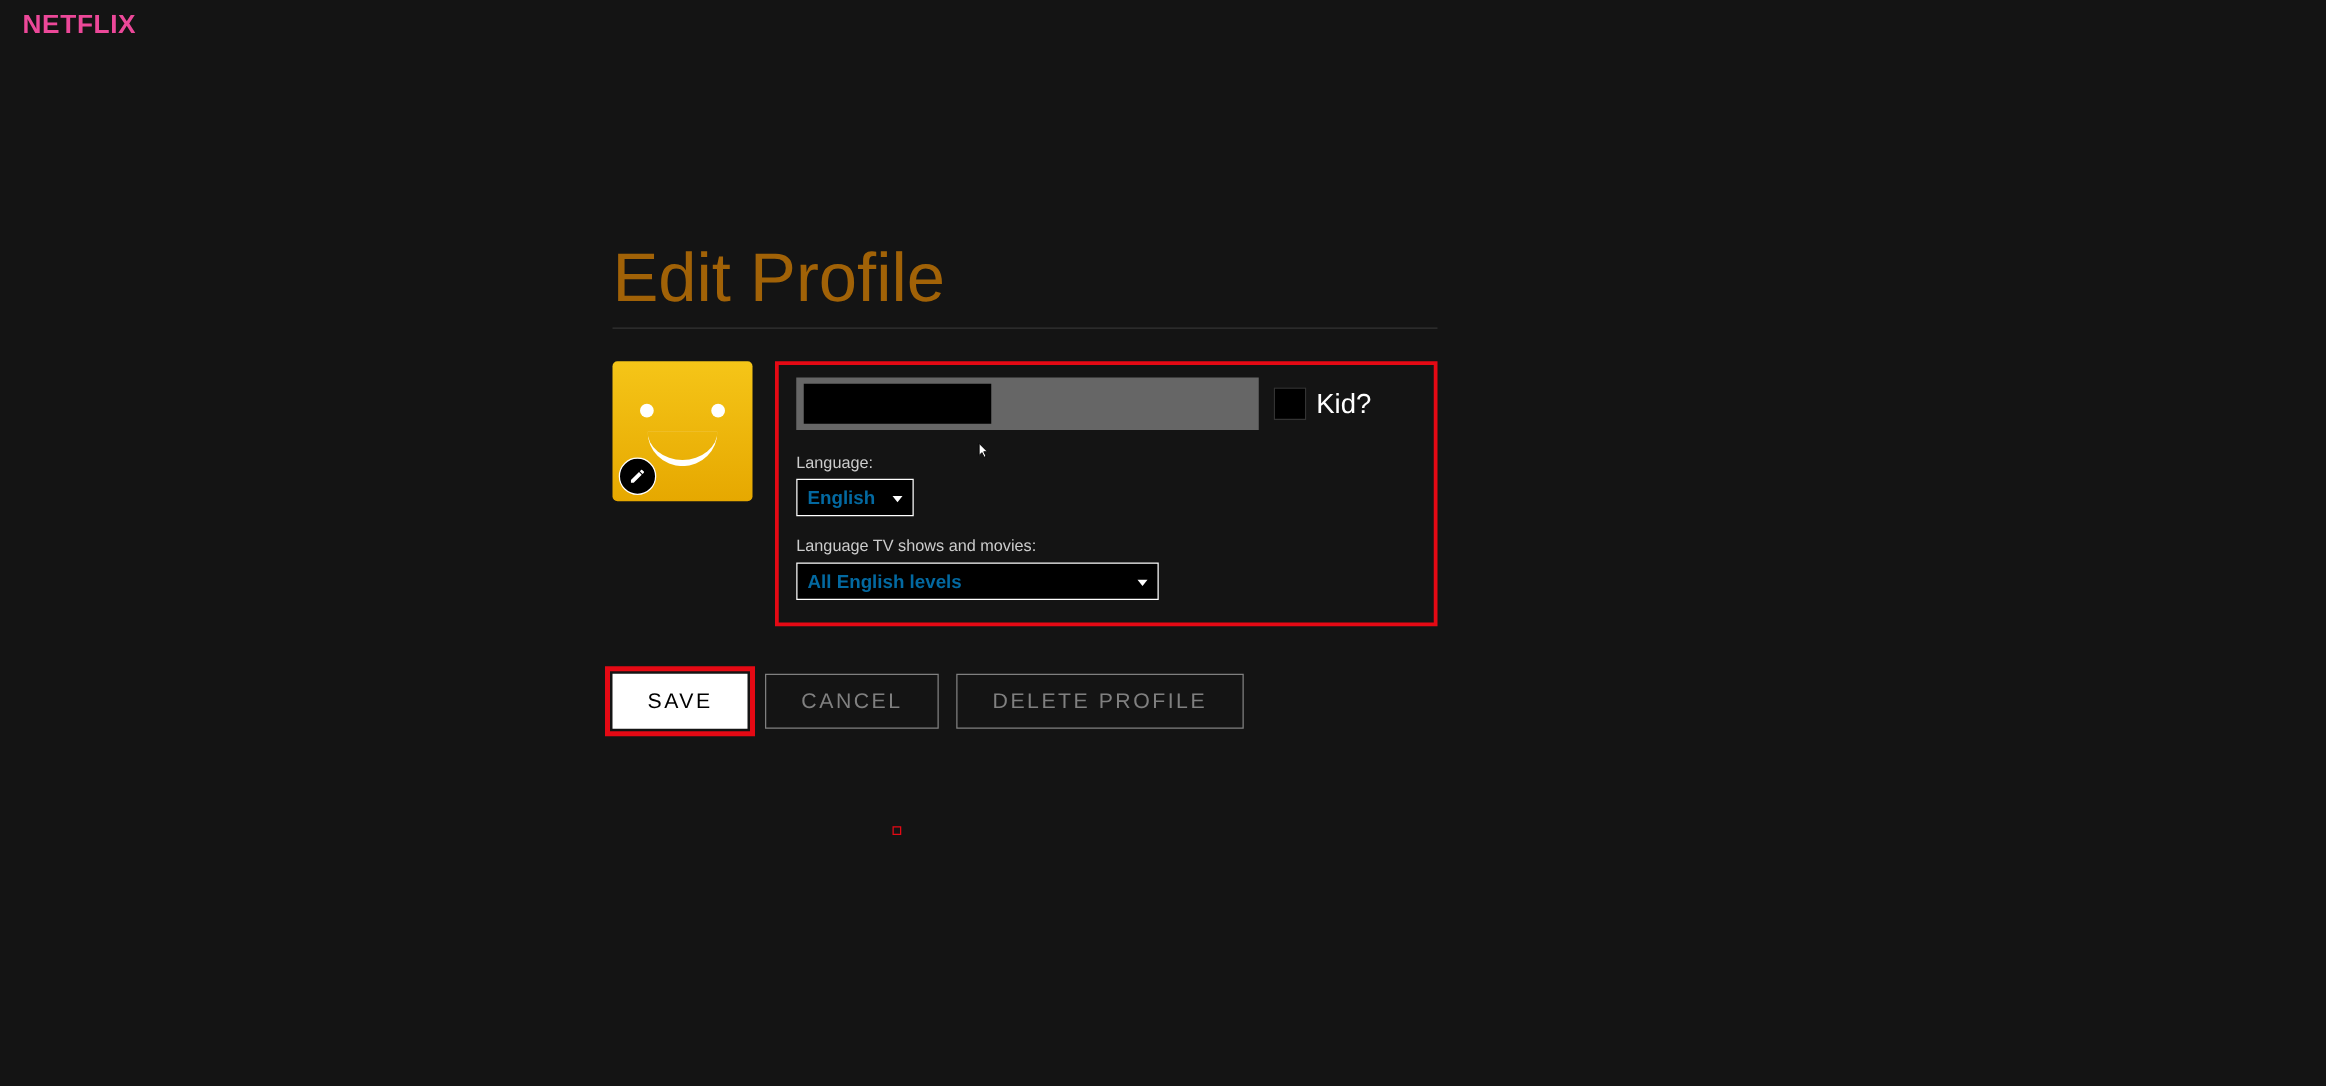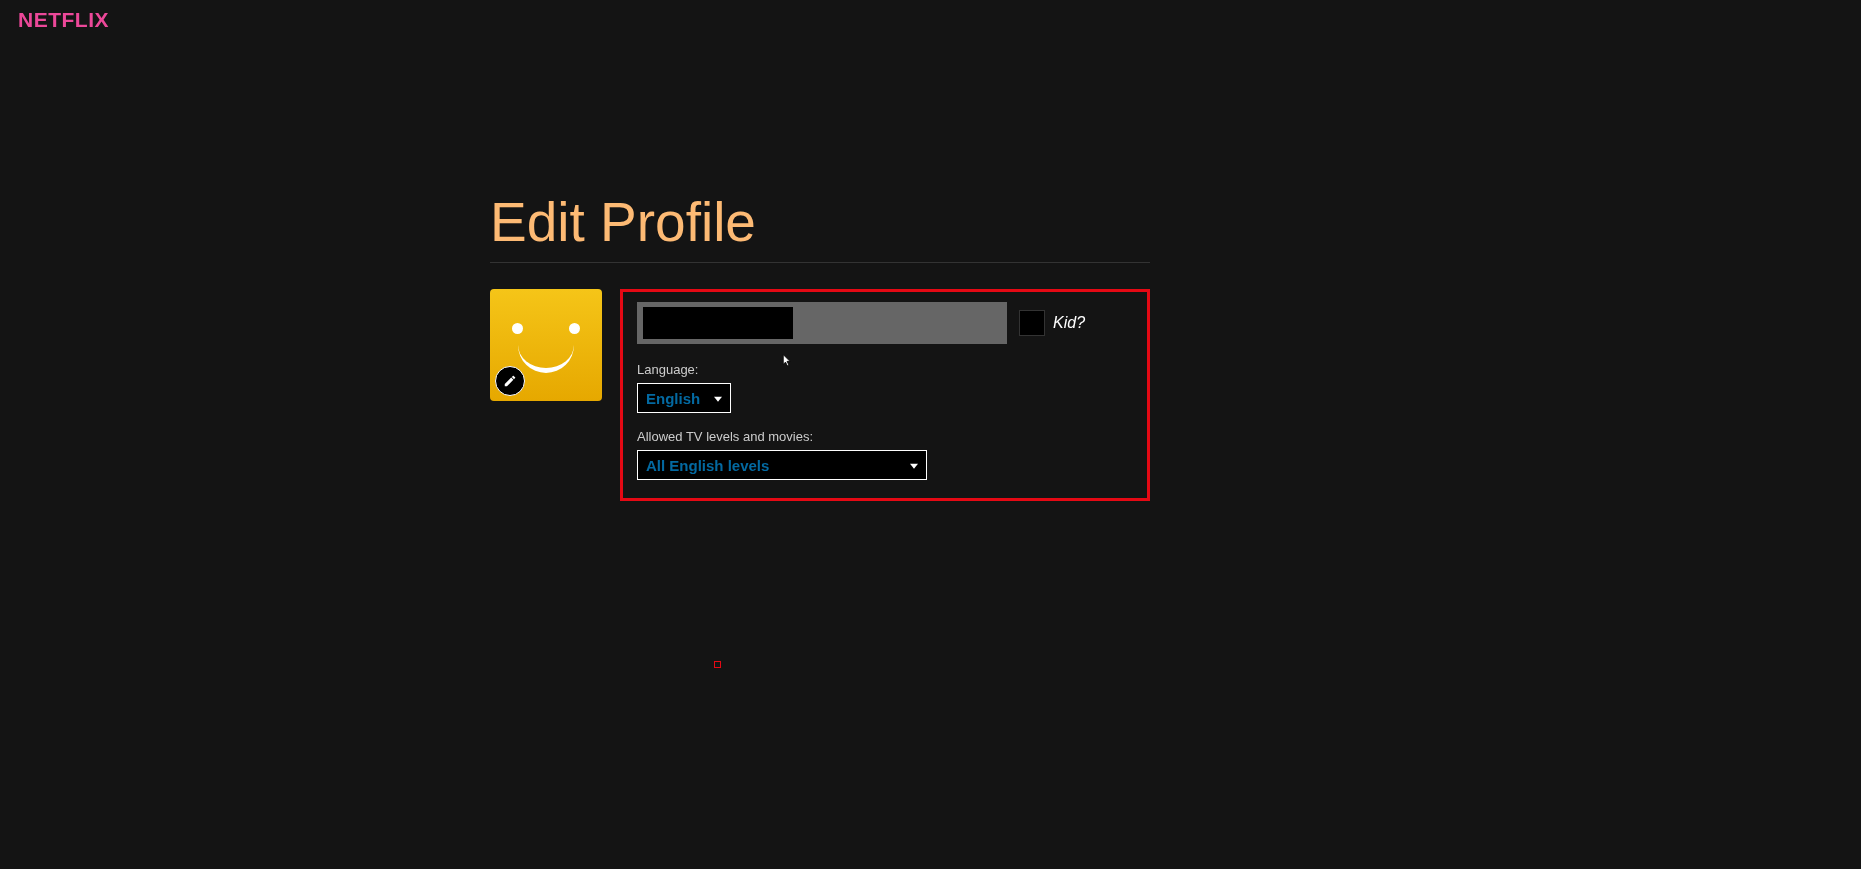--- a/index.html
+++ b/index.html
@@ -28,21 +28,21 @@
     }
     .container {
       position: absolute;
       top: 190px;
       left: 490px;
       width: 660px;
     }
     .page-title {
       font-size: 55px;
       font-weight: 400;
-      color: #fdba74;
+      color: #a16207;
       border-bottom: 1px solid #333;
       padding-bottom: 8px;
       margin-bottom: 26px;
     }
     .profile-row {
       display: flex;
       align-items: flex-start;
       gap: 18px;
     }
     .avatar-wrapper {
@@ -131,23 +131,22 @@
       gap: 8px;
     }
     .kid-checkbox {
       width: 26px;
       height: 26px;
       border: 1px solid #333;
       background: #000;
       cursor: pointer;
     }
     .kid-label {
-      font-size: 16px;
+      font-size: 22px;
       color: #fff;
-      font-style: italic;
     }
     .field-group {
       margin-bottom: 16px;
     }
     .field-label {
       font-size: 13px;
       color: #ccc;
       margin-bottom: 6px;
     }
     .select {
@@ -252,27 +251,32 @@
       </div>
 
       <div class="field-group">
         <div class="field-label">Language:</div>
         <div class="select lang">
           <span>English</span>
         </div>
       </div>
 
       <div class="field-group" style="margin-bottom:4px;">
-        <div class="field-label">Allowed TV levels and movies:</div>
+        <div class="field-label">Language TV shows and movies:</div>
         <div class="select maturity">
           <span>All English levels</span>
         </div>
       </div>
     </div>
   </div>
 
+  <div class="buttons-row">
+    <button class="btn btn-save">SAVE</button>
+    <button class="btn btn-secondary">CANCEL</button>
+    <button class="btn btn-secondary">DELETE PROFILE</button>
+  </div>
 </div>
 
 <svg class="cursor" viewBox="0 0 12 19">
   <path fill="#fff" stroke="#000" stroke-width="1" d="M1 1 L1 14 L4 11 L6.5 16 L8.5 15 L6 10 L10 10 Z"></path>
 </svg>
 
 <div class="tiny-red-square"></div>
 
 </body></html>

